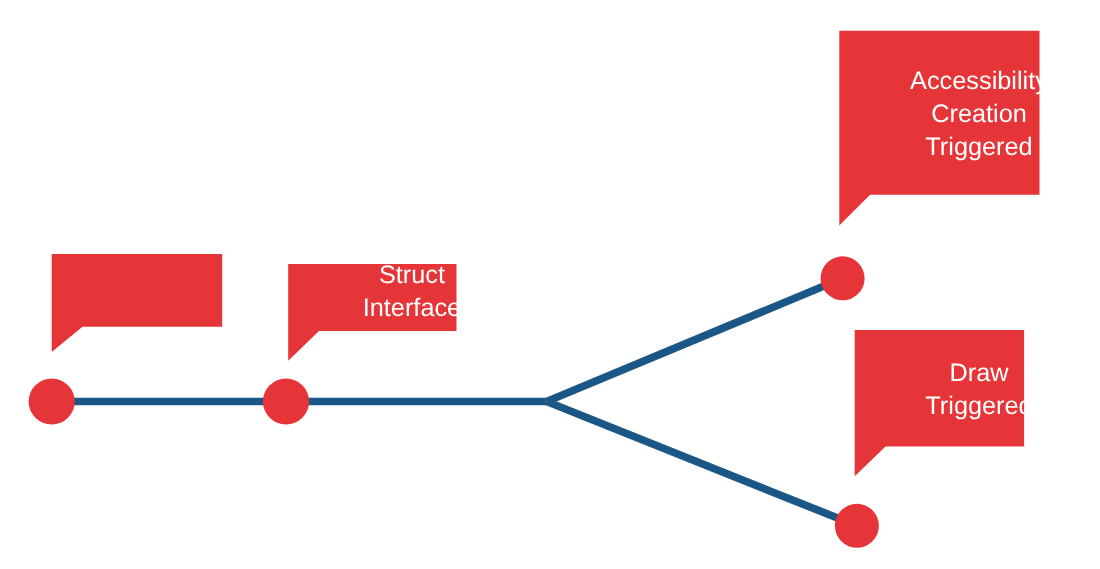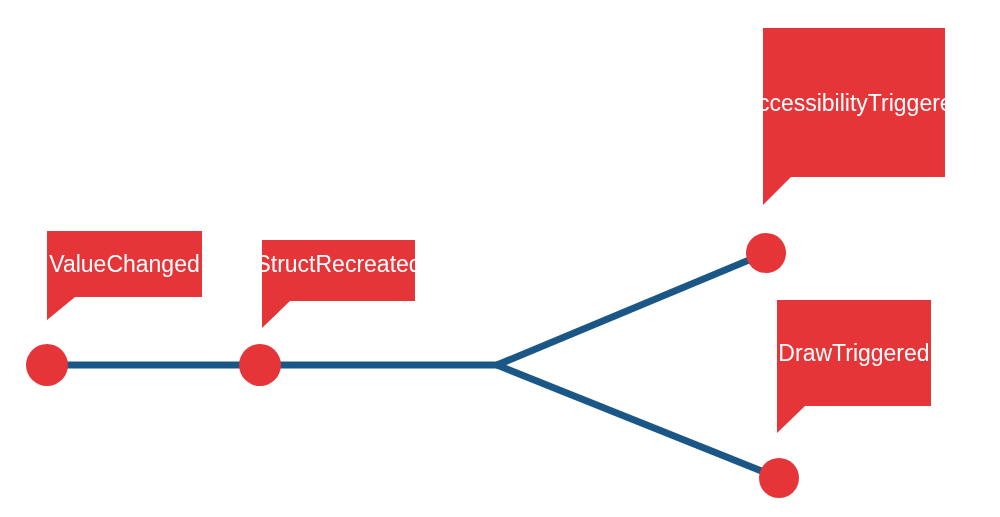--- a/index.html
+++ b/index.html
@@ -27,29 +27,30 @@
   }
   .node {
     fill: var(--red, #e63538);
   }
   .bubble {
     fill: var(--red, #e63538);
   }
   .label {
     position: absolute;
     display: flex;
-    flex-direction: row;
+    flex-direction: column;
     align-items: center;
     justify-content: center;
     text-align: center;
     color: var(--text, #ffffff);
     font-size: 23px;
     line-height: 30px;
     font-weight: 400;
     pointer-events: none;
+    padding-left: 36px;
   }
   .label div {
     white-space: nowrap;
   }
 </style>
 </head>
 <body>
 
 <div class="stage">
 
@@ -62,32 +63,29 @@
     <circle class="node" cx="260" cy="365" r="21"></circle>
     <circle class="node" cx="766" cy="253" r="20"></circle>
     <circle class="node" cx="779" cy="478" r="20"></circle>
 
     <path class="bubble" d="M47,231 H202 V297 H75 L47,320 Z"></path>
     <path class="bubble" d="M262,240 H415 V301 H290 L262,328 Z"></path>
     <path class="bubble" d="M763,28 H945 V177 H791 L763,205 Z"></path>
     <path class="bubble" d="M777,300 H931 V406 H805 L777,433 Z"></path>
   </svg>
 
-  <div class="label" style="left:47px; top:231px; width:155px; height:66px">
-    <div>Value</div>
-    <div>Changed</div>
-  </div>
 
   <div class="label" style="left:262px; top:240px; width:153px; height:48px">
     <div>Struct</div>
-    <div>Recreated</div>
+    <div>Interface</div>
   </div>
 
   <div class="label" style="left:763px; top:28px; width:182px; height:149px">
     <div>Accessibility</div>
+    <div>Creation</div>
     <div>Triggered</div>
   </div>
 
   <div class="label" style="left:777px; top:300px; width:154px; height:106px">
     <div>Draw</div>
     <div>Triggered</div>
   </div>
 
 </div>
 

